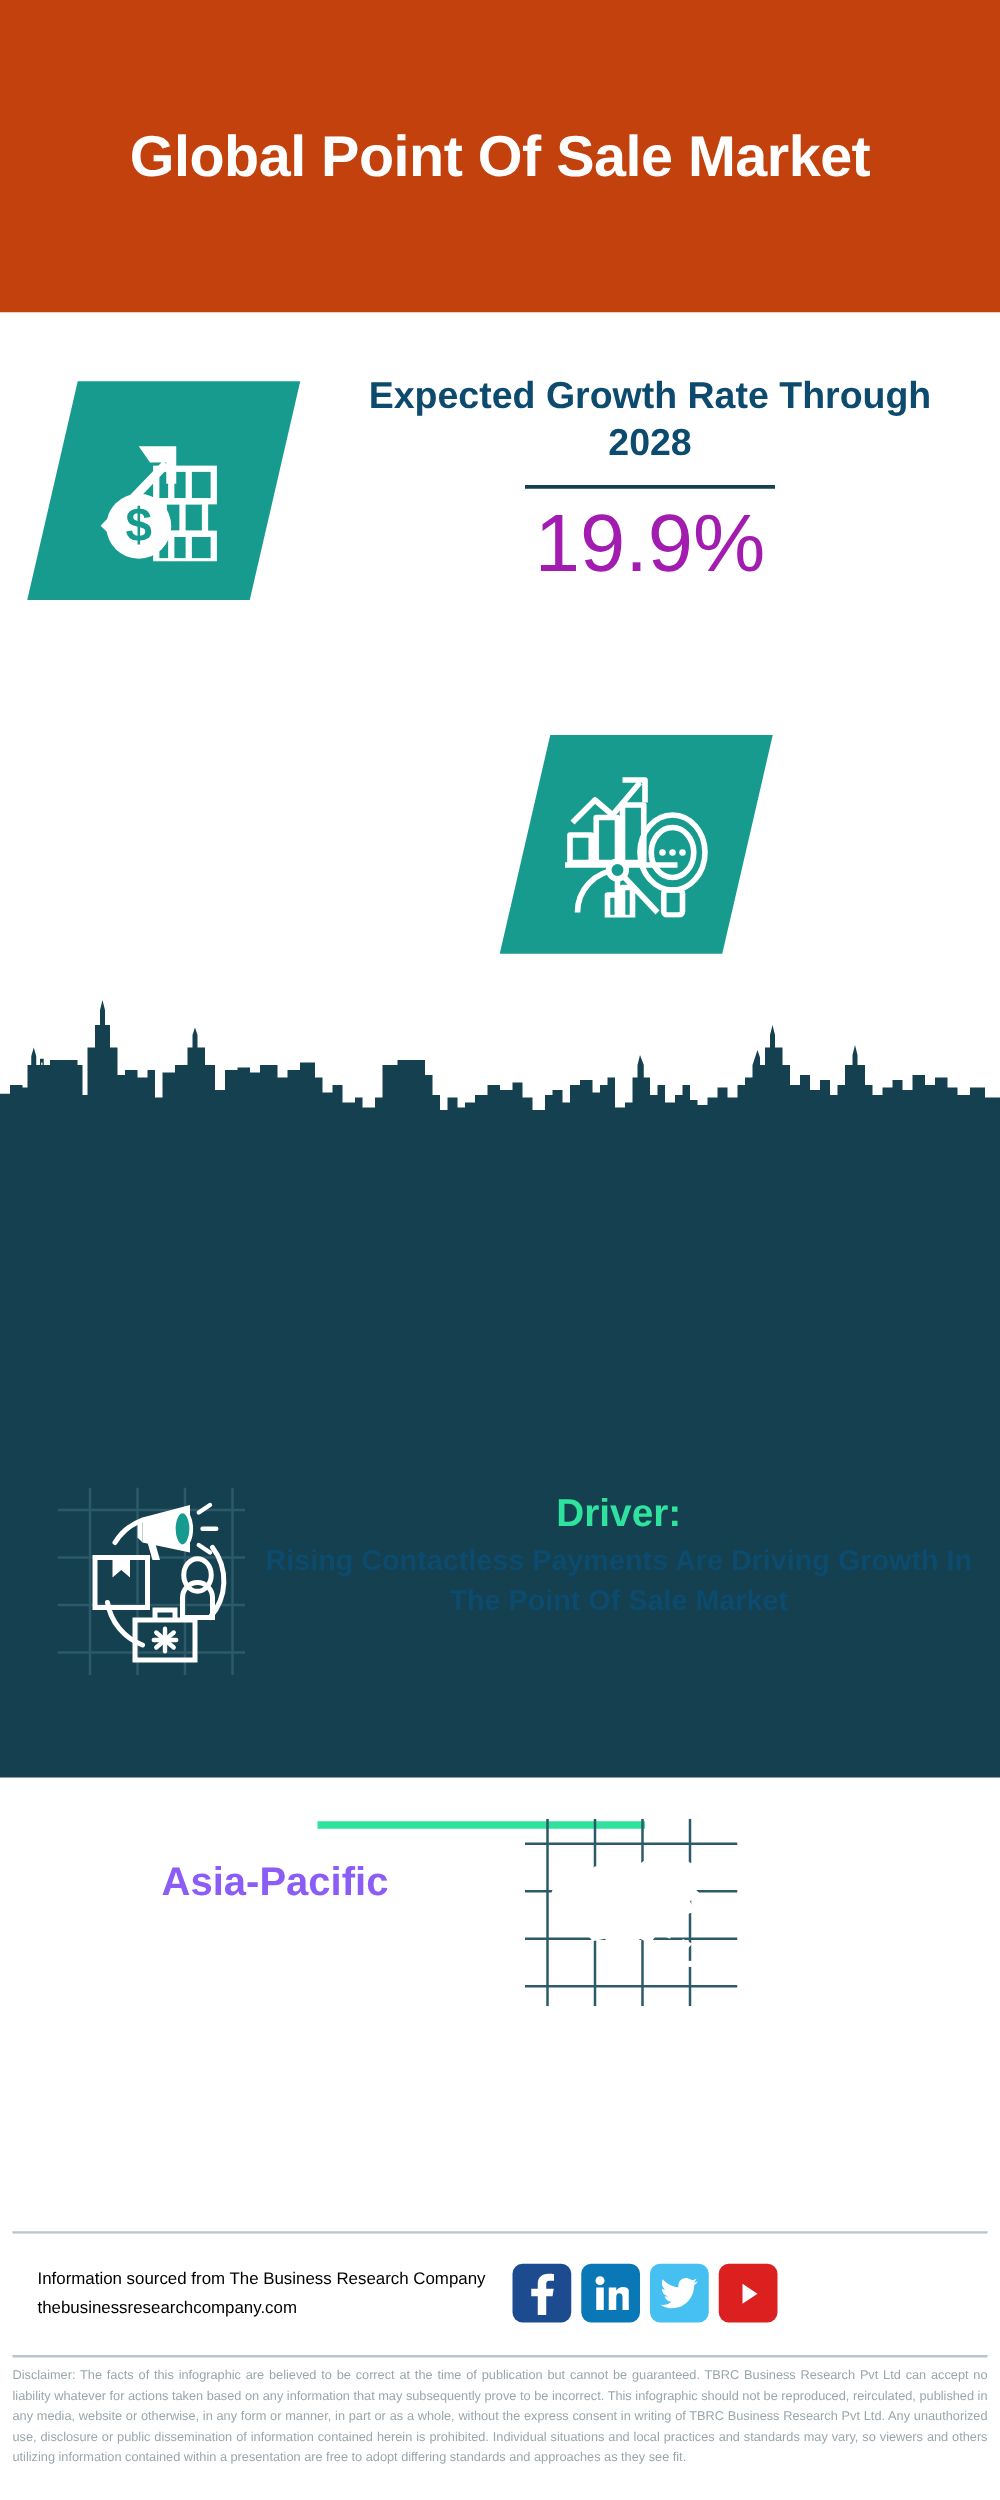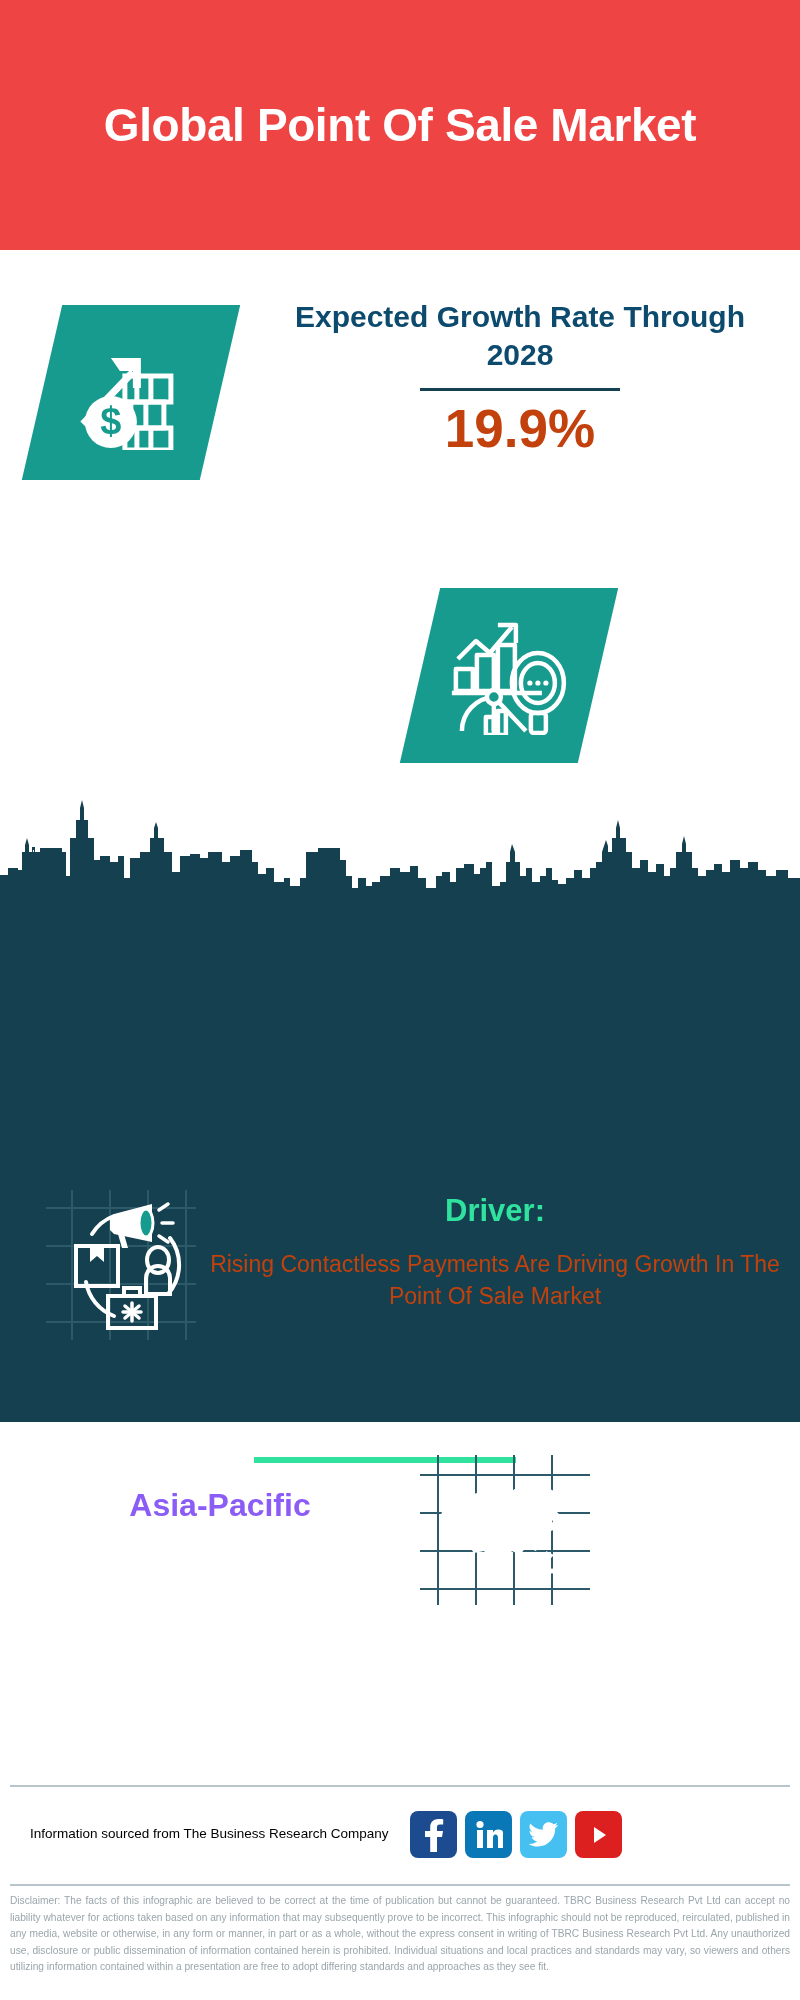--- a/index.html
+++ b/index.html
@@ -12,21 +12,21 @@
     position: relative;
     width: 800px; height: 2000px;
     overflow: hidden;
     background: #ffffff;
   }
 
   
   .header {
     position: absolute; left: 0; top: 0;
     width: 800px; height: 250px;
-    background: #ef4444;
+    background: #c2410c;
     display: flex; align-items: center; justify-content: center;
     padding: 16px 70px;
   }
   .header h1 {
     color: #ffffff;
     font-size: 46px;
     line-height: 1.18;
     font-weight: bold;
     text-align: center;
     letter-spacing: -0.4px;
@@ -60,23 +60,23 @@
     color: #0c4a6e;
     font-size: 30px;
     font-weight: bold;
     line-height: 1.28;
   }
   .rule-dark {
     width: 200px; height: 3px; background: #14404f;
     margin: 13px auto 10px auto;
   }
   .stat-value {
-    color: #c2410c;
-    font-size: 53px;
-    font-weight: bold;
+    color: #a21caf;
+    font-size: 65px;
+    font-weight: normal;
     line-height: 1.05;
   }
 
   .size-text {
     position: absolute; left: 18px; top: 565px; width: 400px;
     text-align: center;
   }
   .size-text .rule-dark { margin: 13px auto 8px auto; }
 
   
@@ -102,25 +102,25 @@
     position: absolute; left: 205px; top: 1192px; width: 580px;
     text-align: center;
   }
   .driver-head {
     color: #2fe39f;
     font-size: 31px;
     font-weight: bold;
     line-height: 1.2;
   }
   .driver-body {
-    color: #c2410c;
+    color: #0c4a6e;
     font-size: 23px;
-    font-weight: normal;
+    font-weight: bold;
     line-height: 1.38;
-    margin-top: 20px;
+    margin-top: 4px;
   }
 
   .rule-green {
     position: absolute; left: 254px; top: 1457px;
     width: 262px; height: 6px; background: #2fe39f;
   }
 
   .region-text {
     position: absolute; left: 20px; top: 1485px; width: 400px;
     text-align: center;
@@ -345,20 +345,21 @@
         <circle cx="122" cy="120" r="2"></circle>
         <path d="M44 106 L52 110 L46 116 Z"></path>
       </g>
     </svg>
   </div>
 
   <div class="footer-rule-top"></div>
   <div class="footer">
     <div class="source">
       <div>Information sourced from The Business Research Company</div>
+      <div>thebusinessresearchcompany.com</div>
     </div>
     <div class="socials">
       <div class="sbtn s-fb">
         <svg width="24" height="34" viewBox="0 0 24 34">
             <path fill="#ffffff" d="M15 34 V19 h5 l1-6 h-6 V9.5 c0-1.8 .5-3 3-3 h3.2 V1.2 C20.6 1.1 18.7 1 16.5 1 11.6 1 8.2 4 8.2 9 v4 H3 v6 h5.2 v15 z"></path>
           </svg>
       </div>
       <div class="sbtn s-li">
         <svg width="28" height="30" viewBox="0 0 28 30">
           <rect x="2" y="10" width="6" height="18" fill="#ffffff"></rect>

